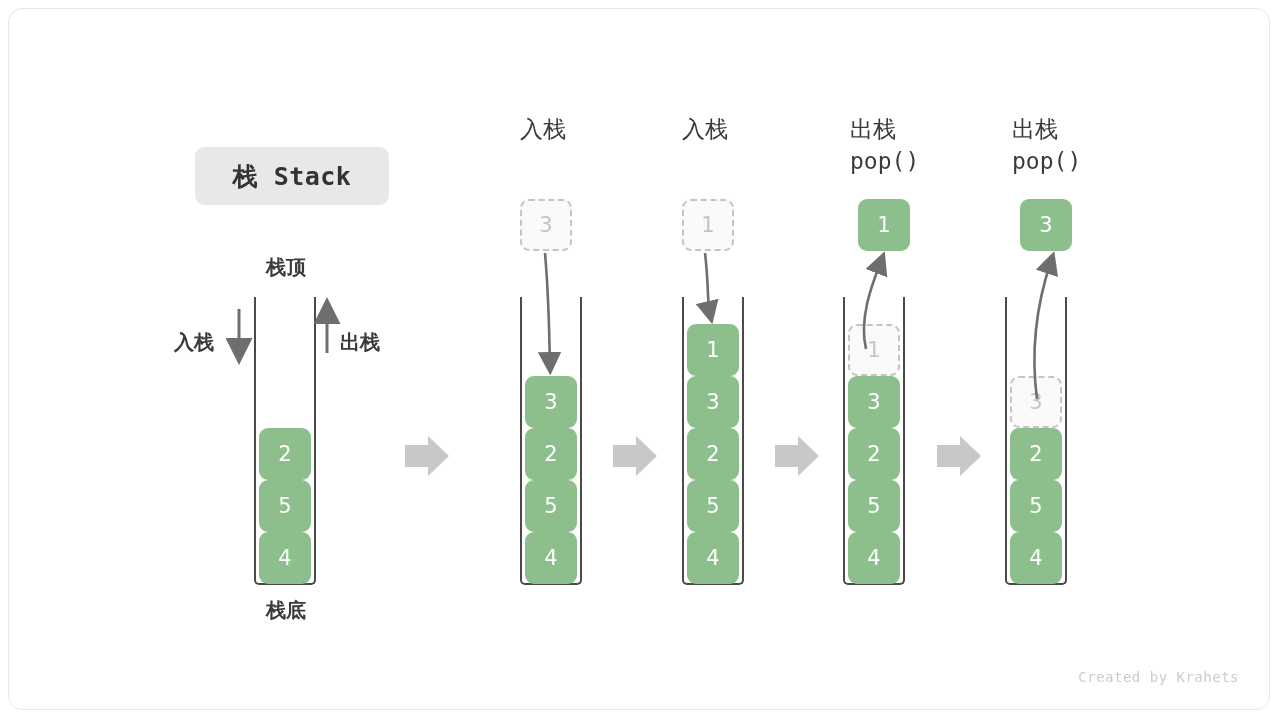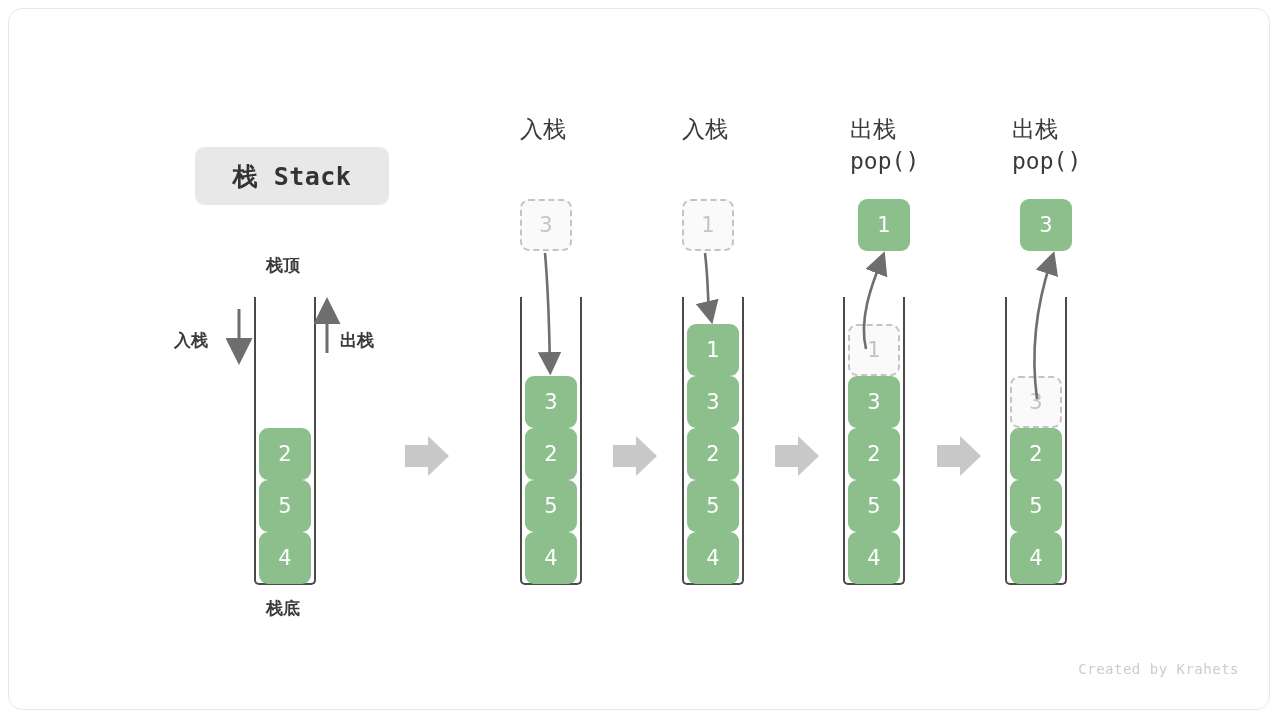--- a/index.html
+++ b/index.html
@@ -45,21 +45,21 @@
     color: #333333;
     letter-spacing: 0.5px;
     margin-top: 26px;
   }
 
   
   .cjk-label {
     position: absolute;
     font-family: Liberation Serif, serif;
     font-weight: bold;
-    font-size: 17px;
+    font-size: 20px;
     color: #3a3a3a;
     white-space: nowrap;
   }
 
   
   .col-header {
     position: absolute;
     width: 200px;
     text-align: left;
     white-space: nowrap;
@@ -125,21 +125,21 @@
     top: 0;
     width: 1262px;
     height: 702px;
     pointer-events: none;
   }
 
   
   #credit {
     position: absolute;
     right: 30px;
-    bottom: 32px;
+    bottom: 24px;
     font-family: "DejaVu Sans Mono", "Liberation Mono", monospace;
     font-size: 14px;
     color: #cccccc;
     letter-spacing: 0.5px;
     margin-top: 40px;
   }
 </style>
 </head>
 <body>
 

